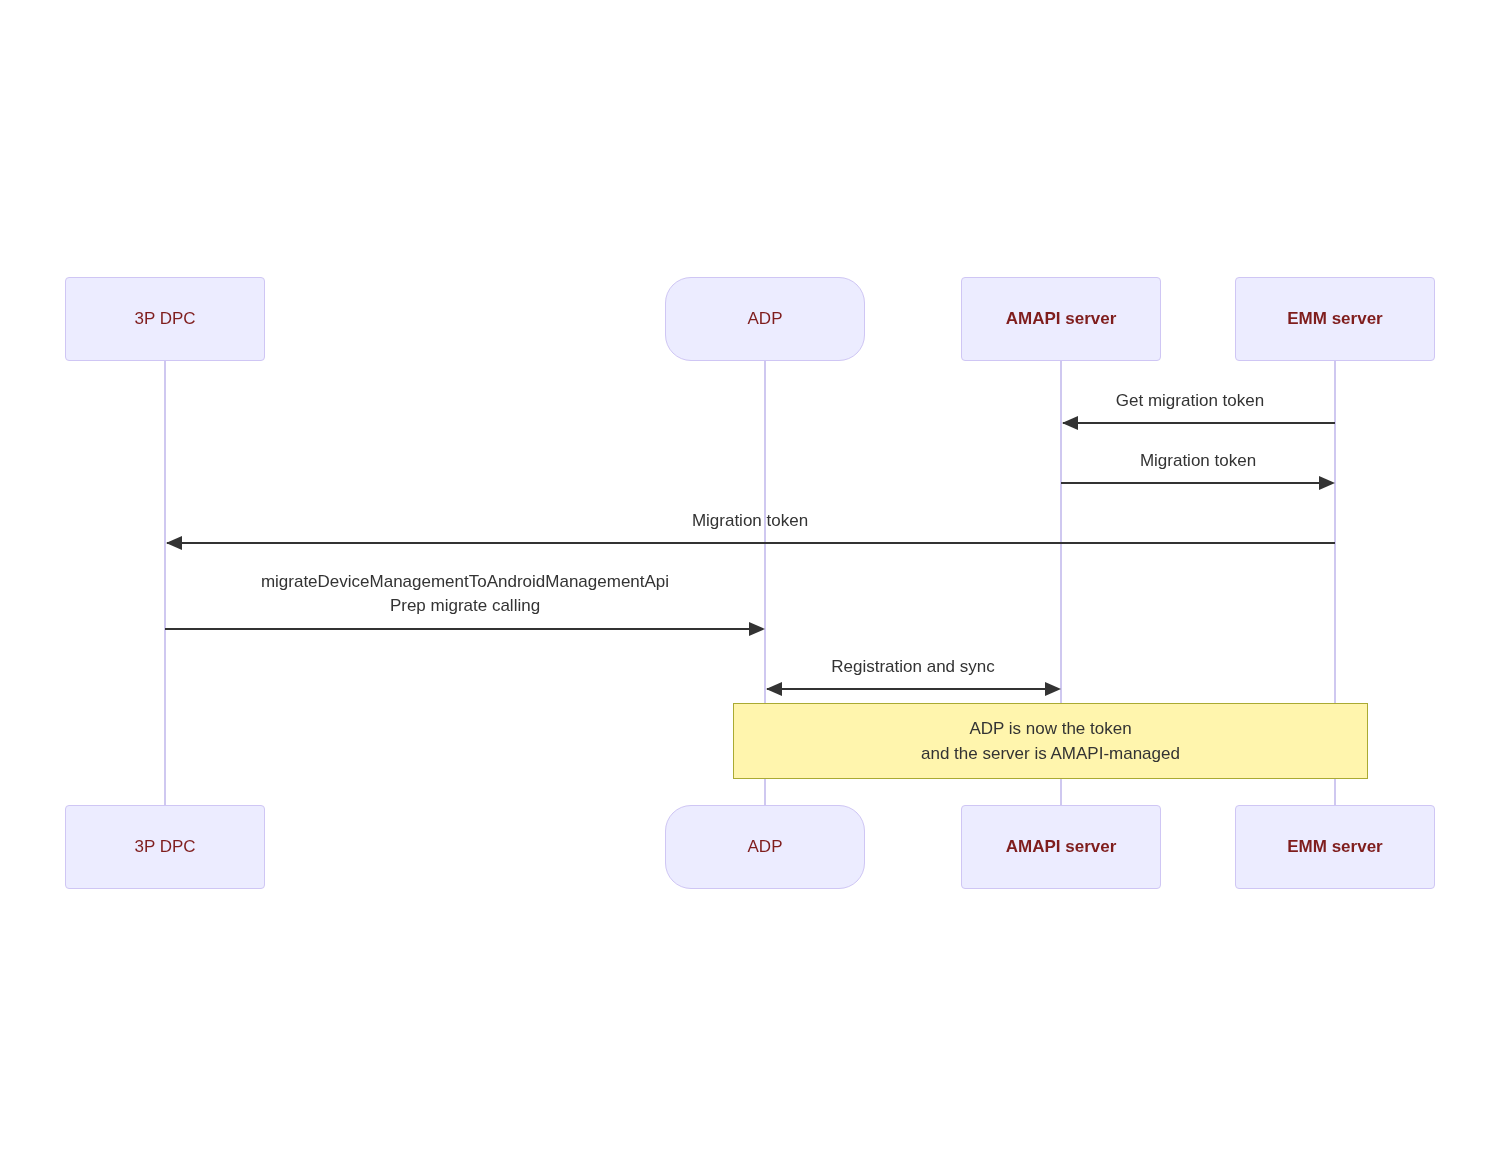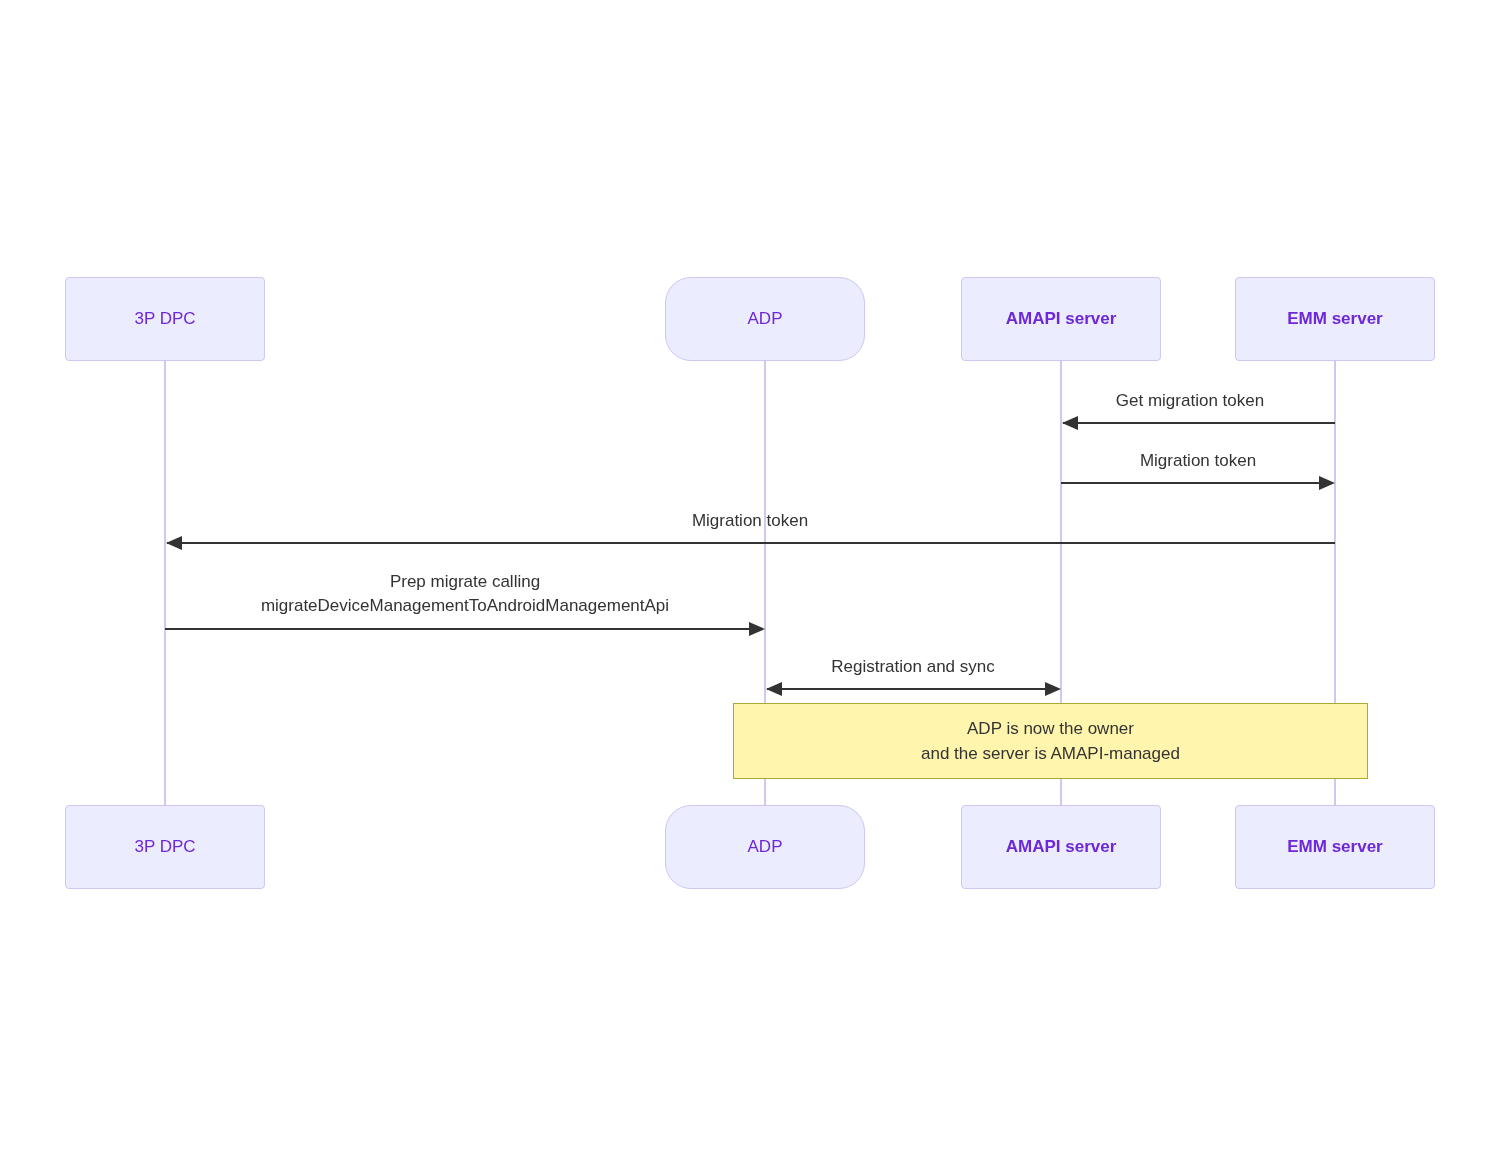--- a/index.html
+++ b/index.html
@@ -31,21 +31,21 @@
     position: absolute;
     width: 200px;
     height: 84px;
     background: var(--actor-fill, #ECECFF);
     border: 1px solid var(--actor-border, #CFC6F4);
     border-radius: 4px;
     display: flex;
     align-items: center;
     justify-content: center;
     font-size: 17px;
-    color: #6d28d9;
+    color: #7f1d1d;
     z-index: 4;
     box-sizing: border-box;
   }
   .row-top    { top: 277px; }
   .row-bottom { top: 805px; }
   .a1 { left: 65px; }
   .a2 { left: 665px; border-radius: 26px; }
   .a3 { left: 961px; font-weight: bold; }
   .a4 { left: 1235px; font-weight: bold; }
 
@@ -147,33 +147,33 @@
 
   <div class="msg-label" id="m2-label">Migration token</div>
   <div class="msg-line" id="m2-line"></div>
   <div class="ah dir-right" id="m2-head"></div>
 
   <div class="msg-label" id="m3-label">Migration token</div>
   <div class="msg-line" id="m3-line"></div>
   <div class="ah dir-left" id="m3-head"></div>
 
   <div class="msg-label" id="m4-label">
+    <div>migrateDeviceManagementToAndroidManagementApi</div>
     <div>Prep migrate calling</div>
-    <div>migrateDeviceManagementToAndroidManagementApi</div>
   </div>
   <div class="msg-line" id="m4-line"></div>
   <div class="ah dir-right" id="m4-head"></div>
 
   <div class="msg-label" id="m5-label">Registration and sync</div>
   <div class="msg-line" id="m5-line"></div>
   <div class="ah dir-left" id="m5-head-l"></div>
   <div class="ah dir-right" id="m5-head-r"></div>
 
   <div class="note">
-    <div>ADP is now the owner</div>
+    <div>ADP is now the token</div>
     <div>and the server is AMAPI-managed</div>
   </div>
 
   <div class="actor row-bottom a1">
     <span>3P DPC</span>
   </div>
   <div class="actor row-bottom a2">
     <span>ADP</span>
   </div>
   <div class="actor row-bottom a3">

